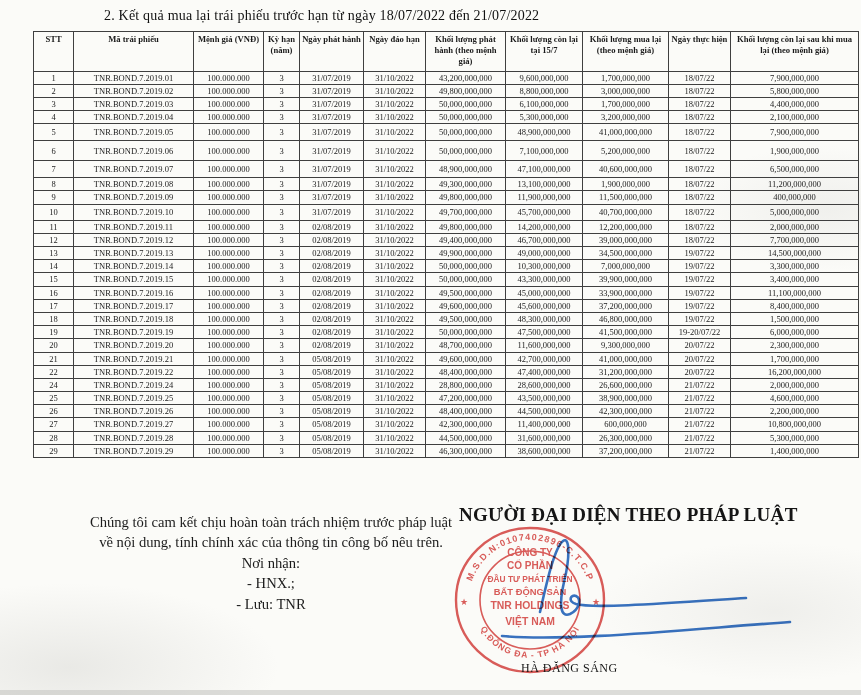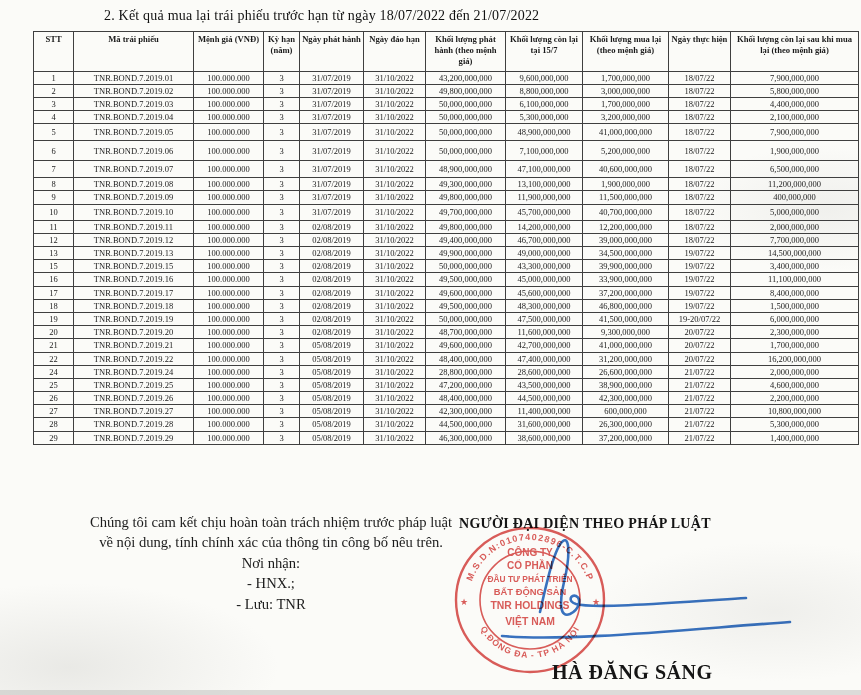--- a/index.html
+++ b/index.html
@@ -51,26 +51,26 @@
   .bond-table tbody tr:nth-child(5) td { height: 17px; }
   .bond-table tbody tr:nth-child(6) td { height: 20px; }
   .bond-table tbody tr:nth-child(7) td { height: 17px; }
   .bond-table tbody tr:nth-child(10) td { height: 16px; margin-top: 10px; }
   .footer-left {
     position: absolute; left: 85px; top: 512px; width: 372px;
     font-size: 14.6px; line-height: 1.38; color: #1b1b1b; text-align: center;
   }
   .footer-left .commitment { margin-bottom: 1px; }
   .rep-title {
-    position: absolute; left: 459px; top: 516px;
-    font-size: 14px; font-weight: bold; letter-spacing: .3px; color: #151515;
+    position: absolute; left: 459px; top: 504px;
+    font-size: 19px; font-weight: bold; letter-spacing: .3px; color: #151515;
   }
   .rep-name {
-    position: absolute; left: 552px; top: 661px;
-    font-size: 20px; font-weight: bold; letter-spacing: .5px; color: #151515;
+    position: absolute; left: 521px; top: 661px;
+    font-size: 12px; font-weight: normal; letter-spacing: .5px; color: #151515;
   }
   .stamp-svg {
     position: absolute; left: 452px; top: 525px;
     mix-blend-mode: multiply; opacity: .92;
   }
   .sig-svg {
     position: absolute; left: 490px; top: 528px;
     mix-blend-mode: multiply;
   }
   .stamp-sans { font-family: "Liberation Sans", "DejaVu Sans", sans-serif; font-weight: bold; }
@@ -275,20 +275,33 @@
           <td>3</td>
           <td>02/08/2019</td>
           <td>31/10/2022</td>
           <td>49,900,000,000</td>
           <td>49,000,000,000</td>
           <td>34,500,000,000</td>
           <td>19/07/22</td>
           <td>14,500,000,000</td>
         </tr>
         <tr>
+          <td>14</td>
+          <td>TNR.BOND.7.2019.14</td>
+          <td>100.000.000</td>
+          <td>3</td>
+          <td>02/08/2019</td>
+          <td>31/10/2022</td>
+          <td>50,000,000,000</td>
+          <td>10,300,000,000</td>
+          <td>7,000,000,000</td>
+          <td>19/07/22</td>
+          <td>3,300,000,000</td>
+        </tr>
+        <tr>
           <td>15</td>
           <td>TNR.BOND.7.2019.15</td>
           <td>100.000.000</td>
           <td>3</td>
           <td>02/08/2019</td>
           <td>31/10/2022</td>
           <td>50,000,000,000</td>
           <td>43,300,000,000</td>
           <td>39,900,000,000</td>
           <td>19/07/22</td>

